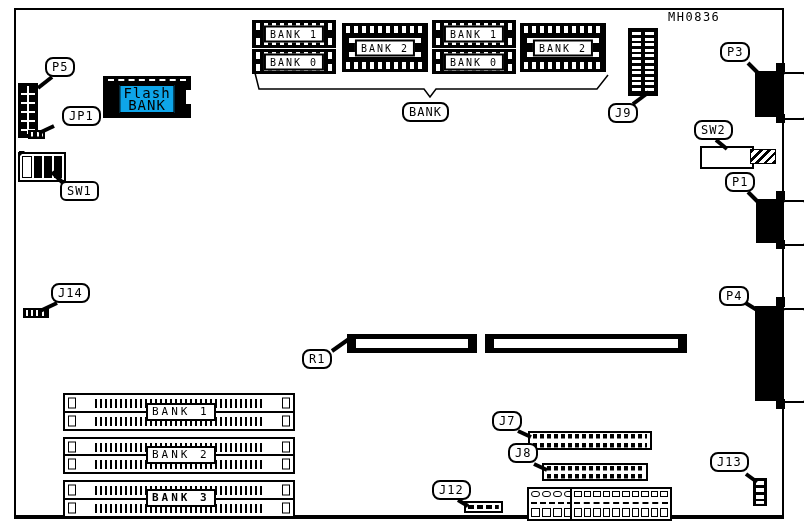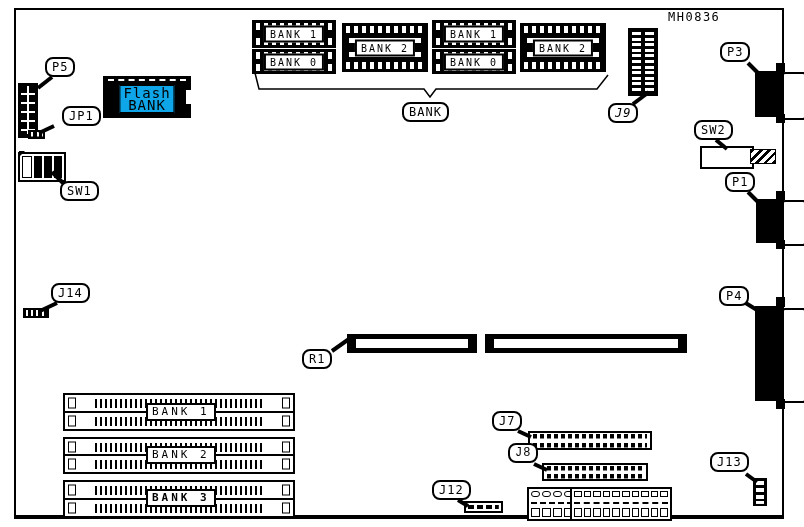--- a/index.html
+++ b/index.html
@@ -265,27 +265,27 @@
       <line x1="518" y1="431" x2="531" y2="437"></line>
       <line x1="534" y1="464" x2="547" y2="470"></line>
       <line x1="458" y1="500" x2="468" y2="506"></line>
       <line x1="746" y1="474" x2="757" y2="482"></line>
     </g>
     <polyline points="255,73 259,89 424,89 430,97 436,89 597,89 608,75" fill="none" stroke="#000" stroke-width="1.5"></polyline>
   </svg>
 
   <span class="callout" style="left:45px;top:57px;">P5</span>
   <span class="callout" style="left:50px;top:106px;margin-left:12px;">JP1</span>
-  <span class="callout" style="left:60px;top:181px;">SW1</span>
+  <span class="callout" style="left:60px;top:181px;border-radius:6px;">SW1</span>
   <span class="callout" style="left:51px;top:283px;">J14</span>
   <span class="callout" style="left:302px;top:349px;">R1</span>
   <span class="callout" style="left:402px;top:102px;">BANK</span>
-  <span class="callout" style="left:608px;top:103px;font-style:italic;">J9</span>
+  <span class="callout" style="left:608px;top:103px;">J9</span>
   <span class="callout" style="left:720px;top:42px;">P3</span>
   <span class="callout" style="left:694px;top:120px;">SW2</span>
   <span class="callout" style="left:725px;top:172px;">P1</span>
   <span class="callout" style="left:719px;top:286px;">P4</span>
   <span class="callout" style="left:492px;top:411px;">J7</span>
-  <span class="callout" style="left:508px;top:443px;font-family:Liberation Mono, monospace;">J8</span>
+  <span class="callout" style="left:508px;top:443px;">J8</span>
   <span class="callout" style="left:432px;top:480px;">J12</span>
   <span class="callout" style="left:710px;top:452px;">J13</span>
 
 </div>
 
 </body></html>

